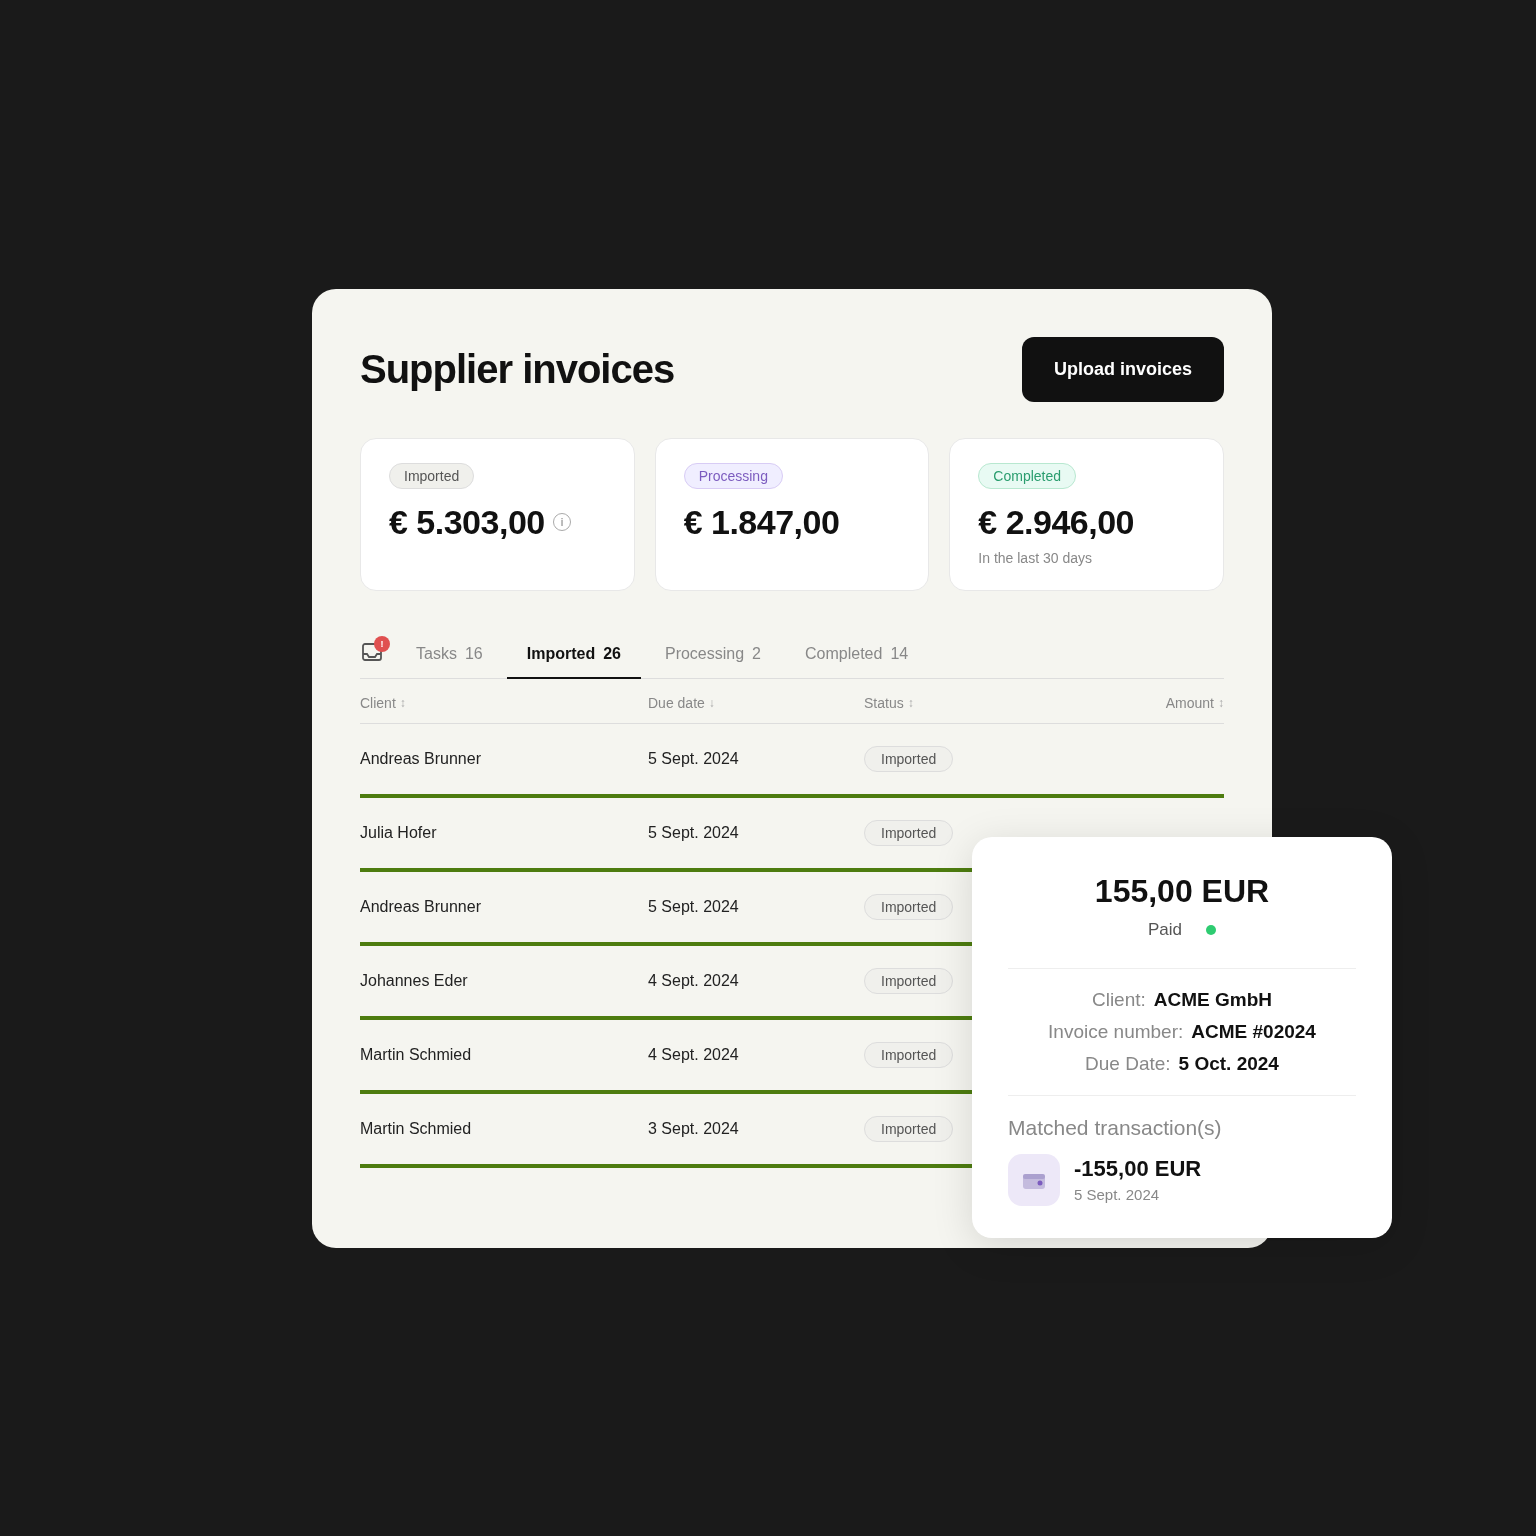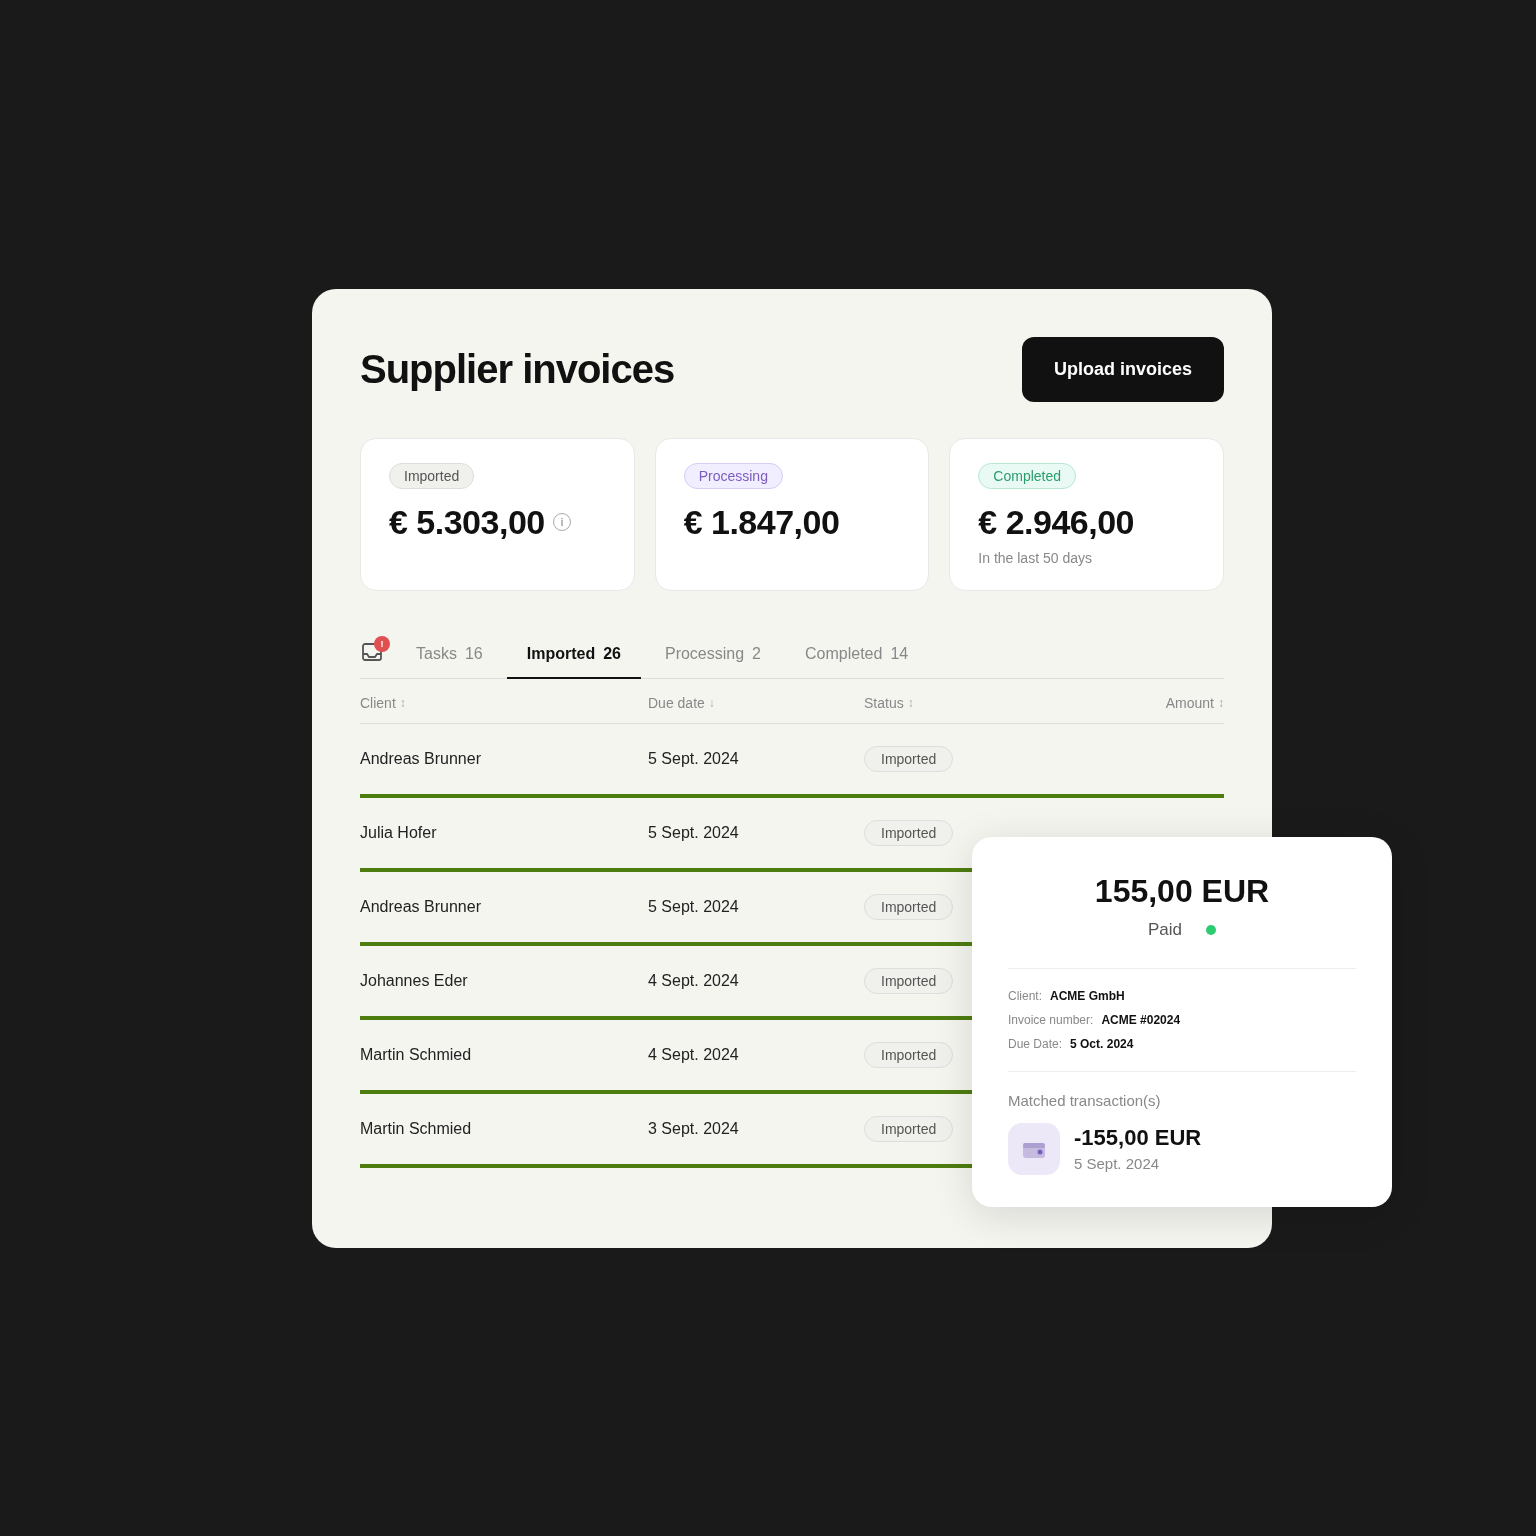--- a/index.html
+++ b/index.html
@@ -227,26 +227,27 @@
       background: #2ecc71;
       border-radius: 50%;
       display: inline-block;
     }
     .popup-divider { border: none; border-top: 1px solid #eee; margin: 20px 0; }
     .popup-detail-row {
       display: flex;
       align-items: baseline;
       gap: 8px;
       margin-bottom: 10px;
-      font-size: 12px;
+      font-size: 19px;
+      justify-content: center;
     }
     .popup-label { color: #888; white-space: nowrap; }
     .popup-value { color: #111; font-weight: 600; }
     .popup-section-title {
-      font-size: 15px;
+      font-size: 21px;
       color: #888;
       margin: 20px 0 14px 0;
     }
     .popup-transaction {
       display: flex;
       align-items: center;
       gap: 14px;
     }
     .transaction-icon {
       width: 52px;
@@ -288,21 +289,21 @@
       <div class="summary-amount">
         <span>€ 1.847,00</span>
       </div>
     </div>
 
     <div class="summary-card">
       <span class="summary-badge badge-completed">Completed</span>
       <div class="summary-amount">
         <span>€ 2.946,00</span>
       </div>
-      <div class="summary-sub">In the last 50 days</div>
+      <div class="summary-sub">In the last 30 days</div>
     </div>
 
   </div>
 
   <div class="tabs">
 
     <div class="tab-icon">
       <svg viewBox="0 0 24 24" fill="none" stroke="#555" stroke-width="1.8">
         <rect x="3" y="4" width="18" height="16" rx="2"></rect>
         <path d="M3 14h4l2 3h6l2-3h4"></path>

